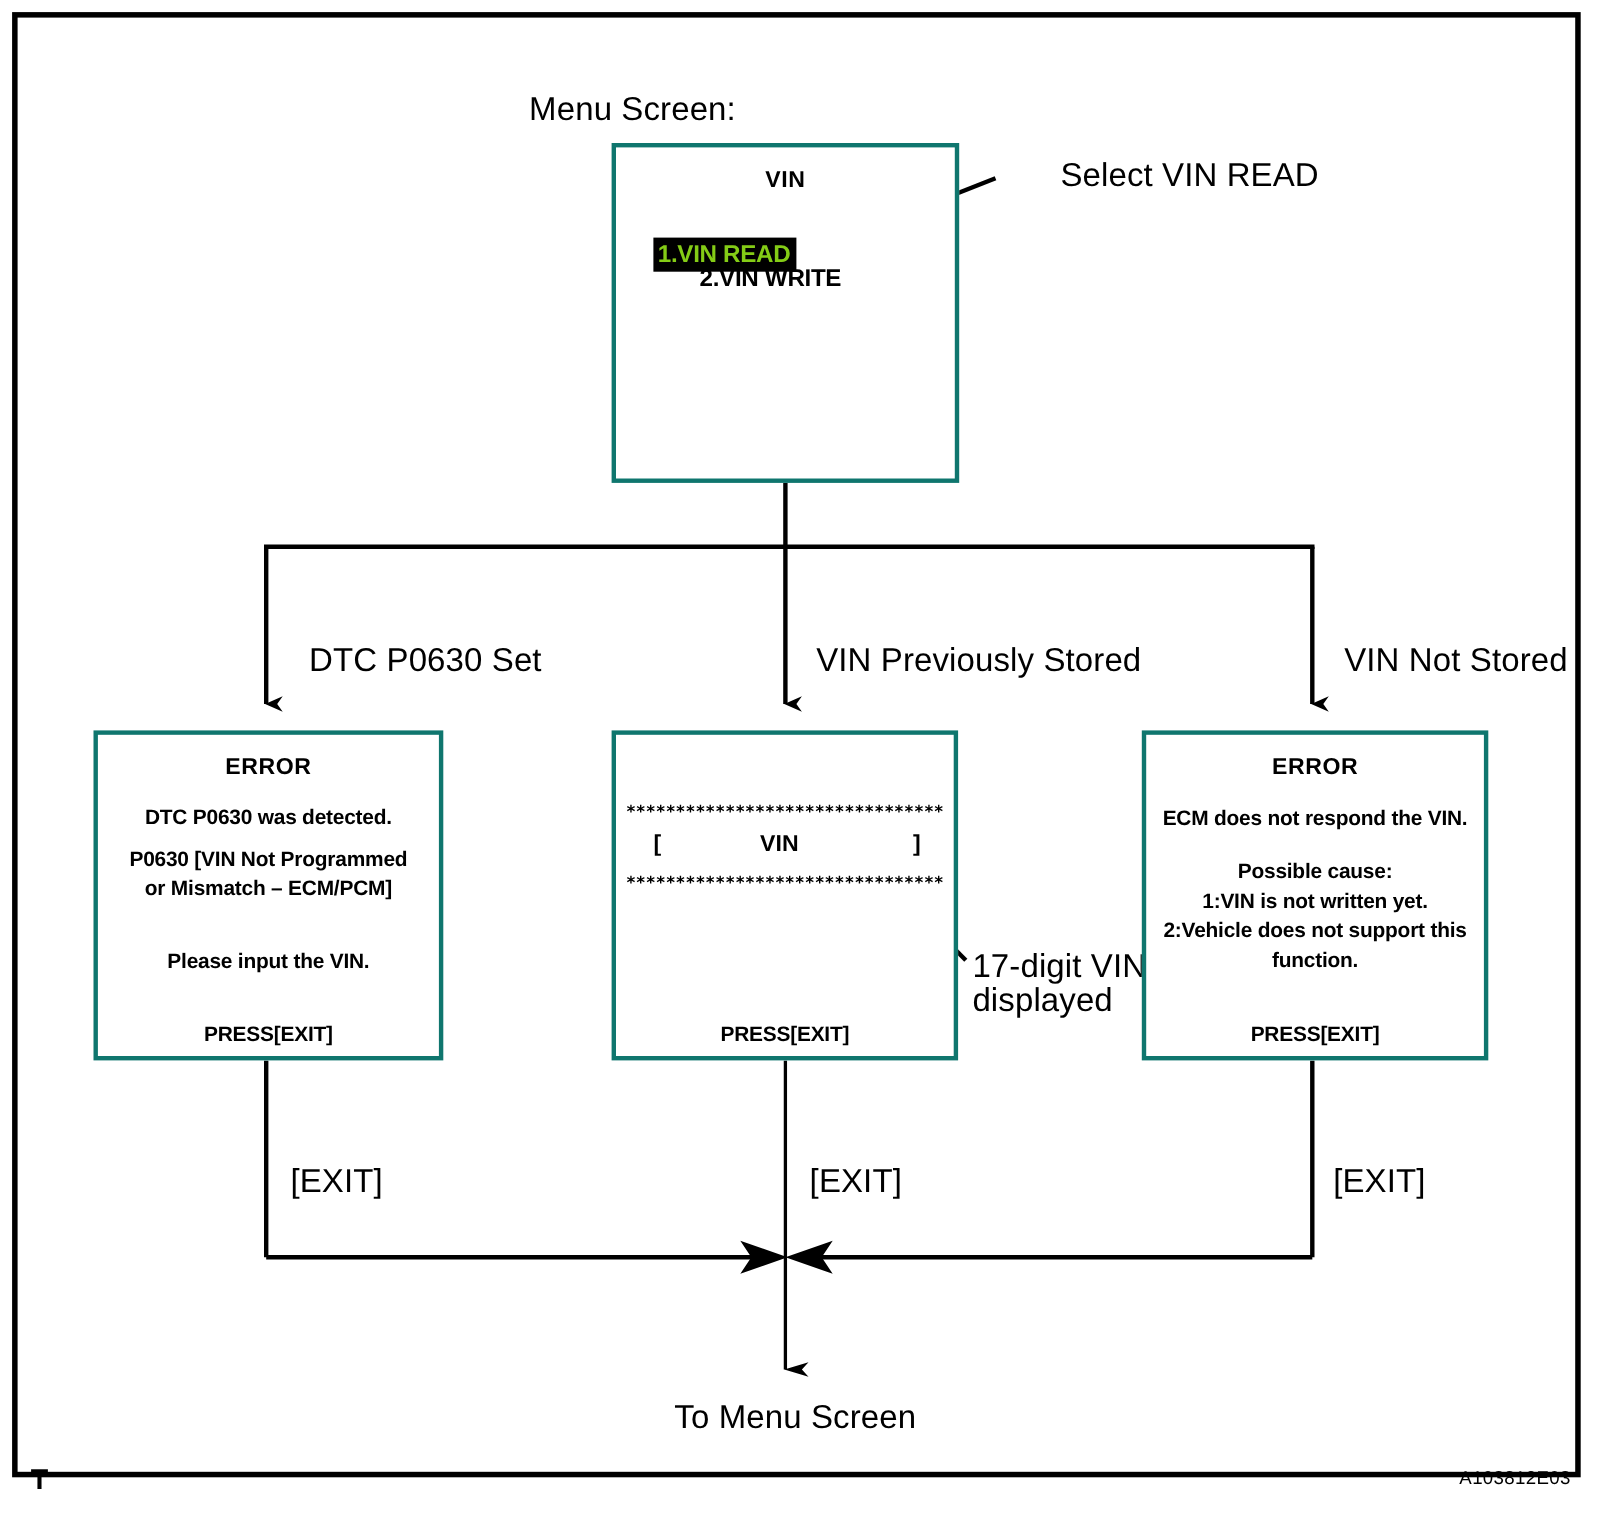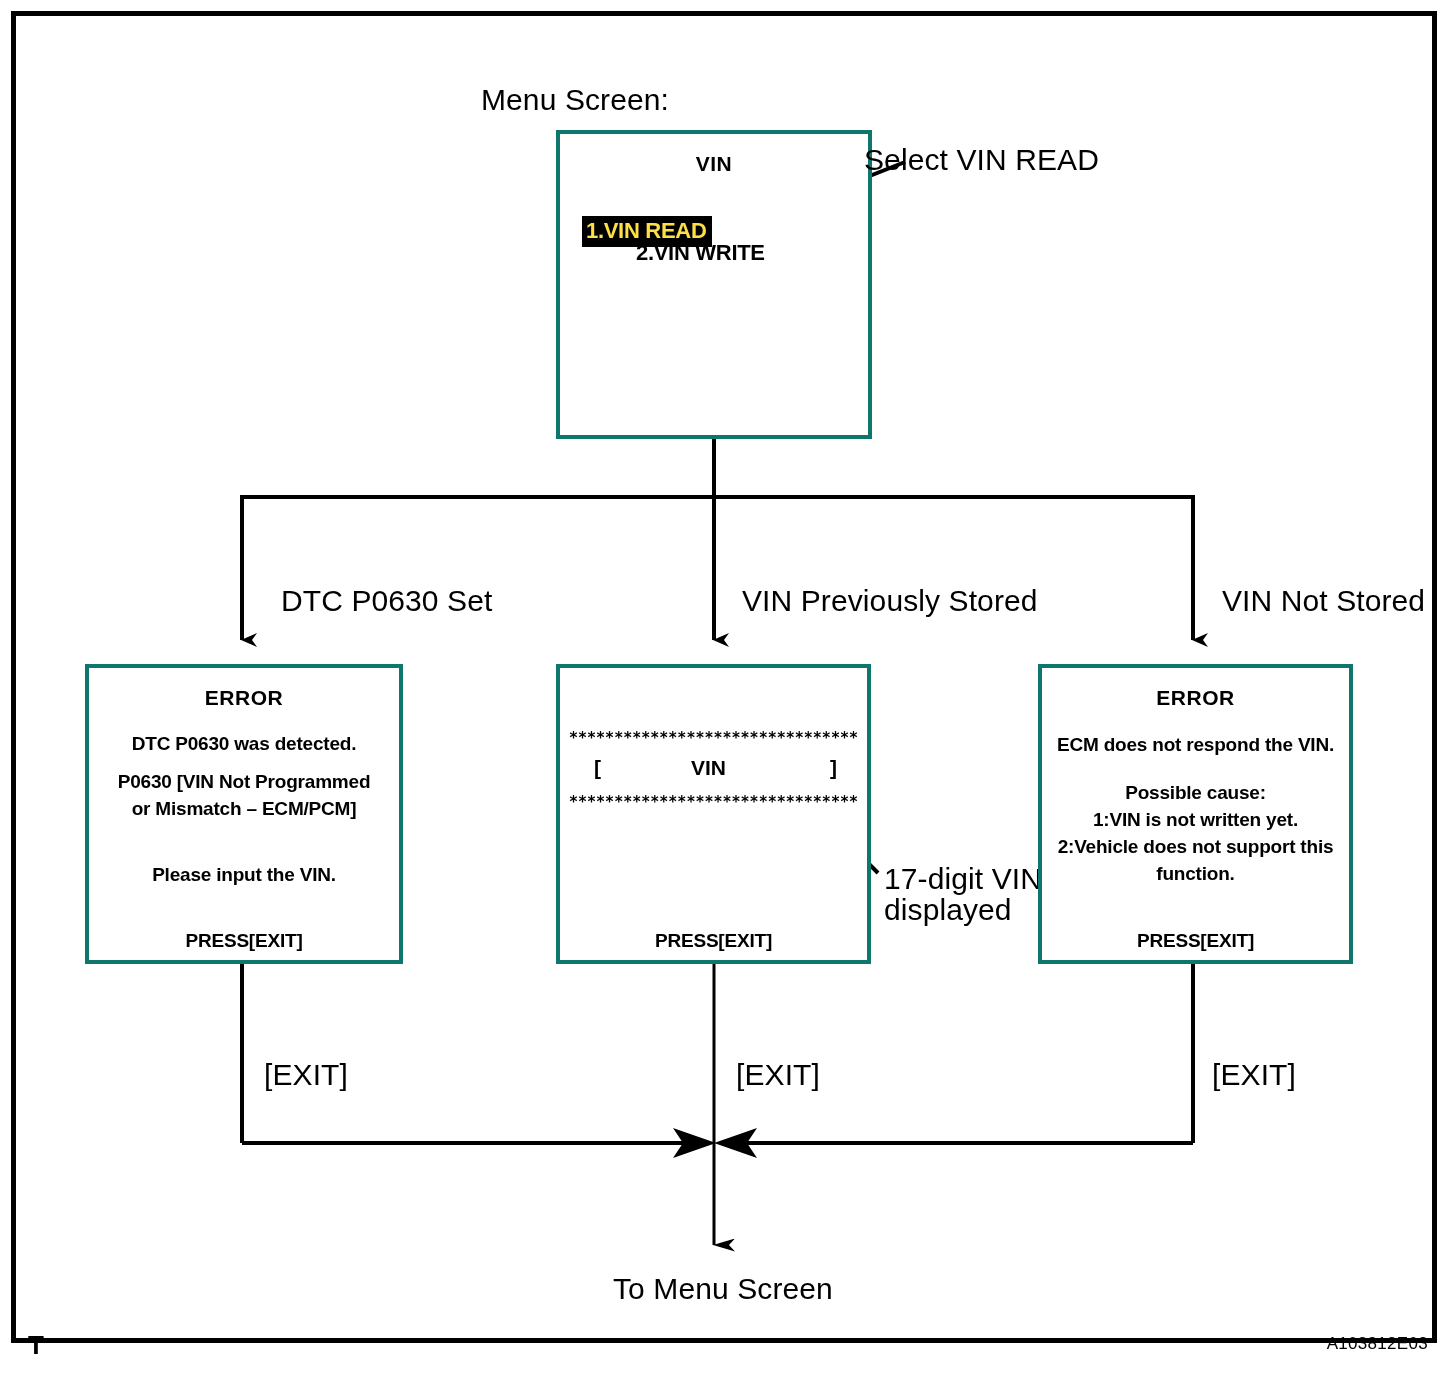--- a/index.html
+++ b/index.html
@@ -86,23 +86,23 @@
   .menu-item {
     position: absolute;
     left: 28px;
     font-weight: 700;
     font-size: 22px;
     letter-spacing: -0.3px;
     white-space: nowrap;
   }
   .menu-item.selected {
     background: #000000;
-    color: #fde047;
+    color: #84cc16;
     padding: 2px 6px 3px 4px;
-    left: 22px;
+    left: 34px;
   }
   
   .stars {
     position: absolute;
     left: 0;
     right: 0;
     text-align: center;
     font-family: "DejaVu Sans Mono", monospace;
     font-weight: 700;
     font-size: 15px;
@@ -206,21 +206,21 @@
   <div class="txt cap" style="left:481px; top:83px;">Menu Screen:</div>
 
   <div class="screen" id="menu-screen">
     <div class="screen-inner">
       <div class="scr-line scr-title" style="top:18px;">VIN</div>
       <div class="menu-item selected" style="top:82px;">1.VIN READ</div>
       <div class="menu-item" style="top:106px;margin-left:48px;">2.VIN WRITE</div>
     </div>
   </div>
 
-  <div class="txt cap" style="left:864px; top:143px;text-align:center;">Select VIN READ</div>
+  <div class="txt cap" style="left:964px; top:143px;text-align:center;">Select VIN READ</div>
 
   <div class="txt cap" style="left:281px; top:584px;">DTC P0630 Set</div>
   <div class="txt cap" style="left:742px; top:584px;">VIN Previously Stored</div>
   <div class="txt cap" style="left:1222px; top:584px;">VIN Not Stored</div>
 
   <div class="screen" id="error-left">
     <div class="screen-inner">
       <div class="scr-line scr-title" style="top:18px;">ERROR</div>
       <div class="scr-line" style="top:65px;">DTC P0630 was detected.</div>
       <div class="scr-line" style="top:103px;">P0630  [VIN Not Programmed</div>

